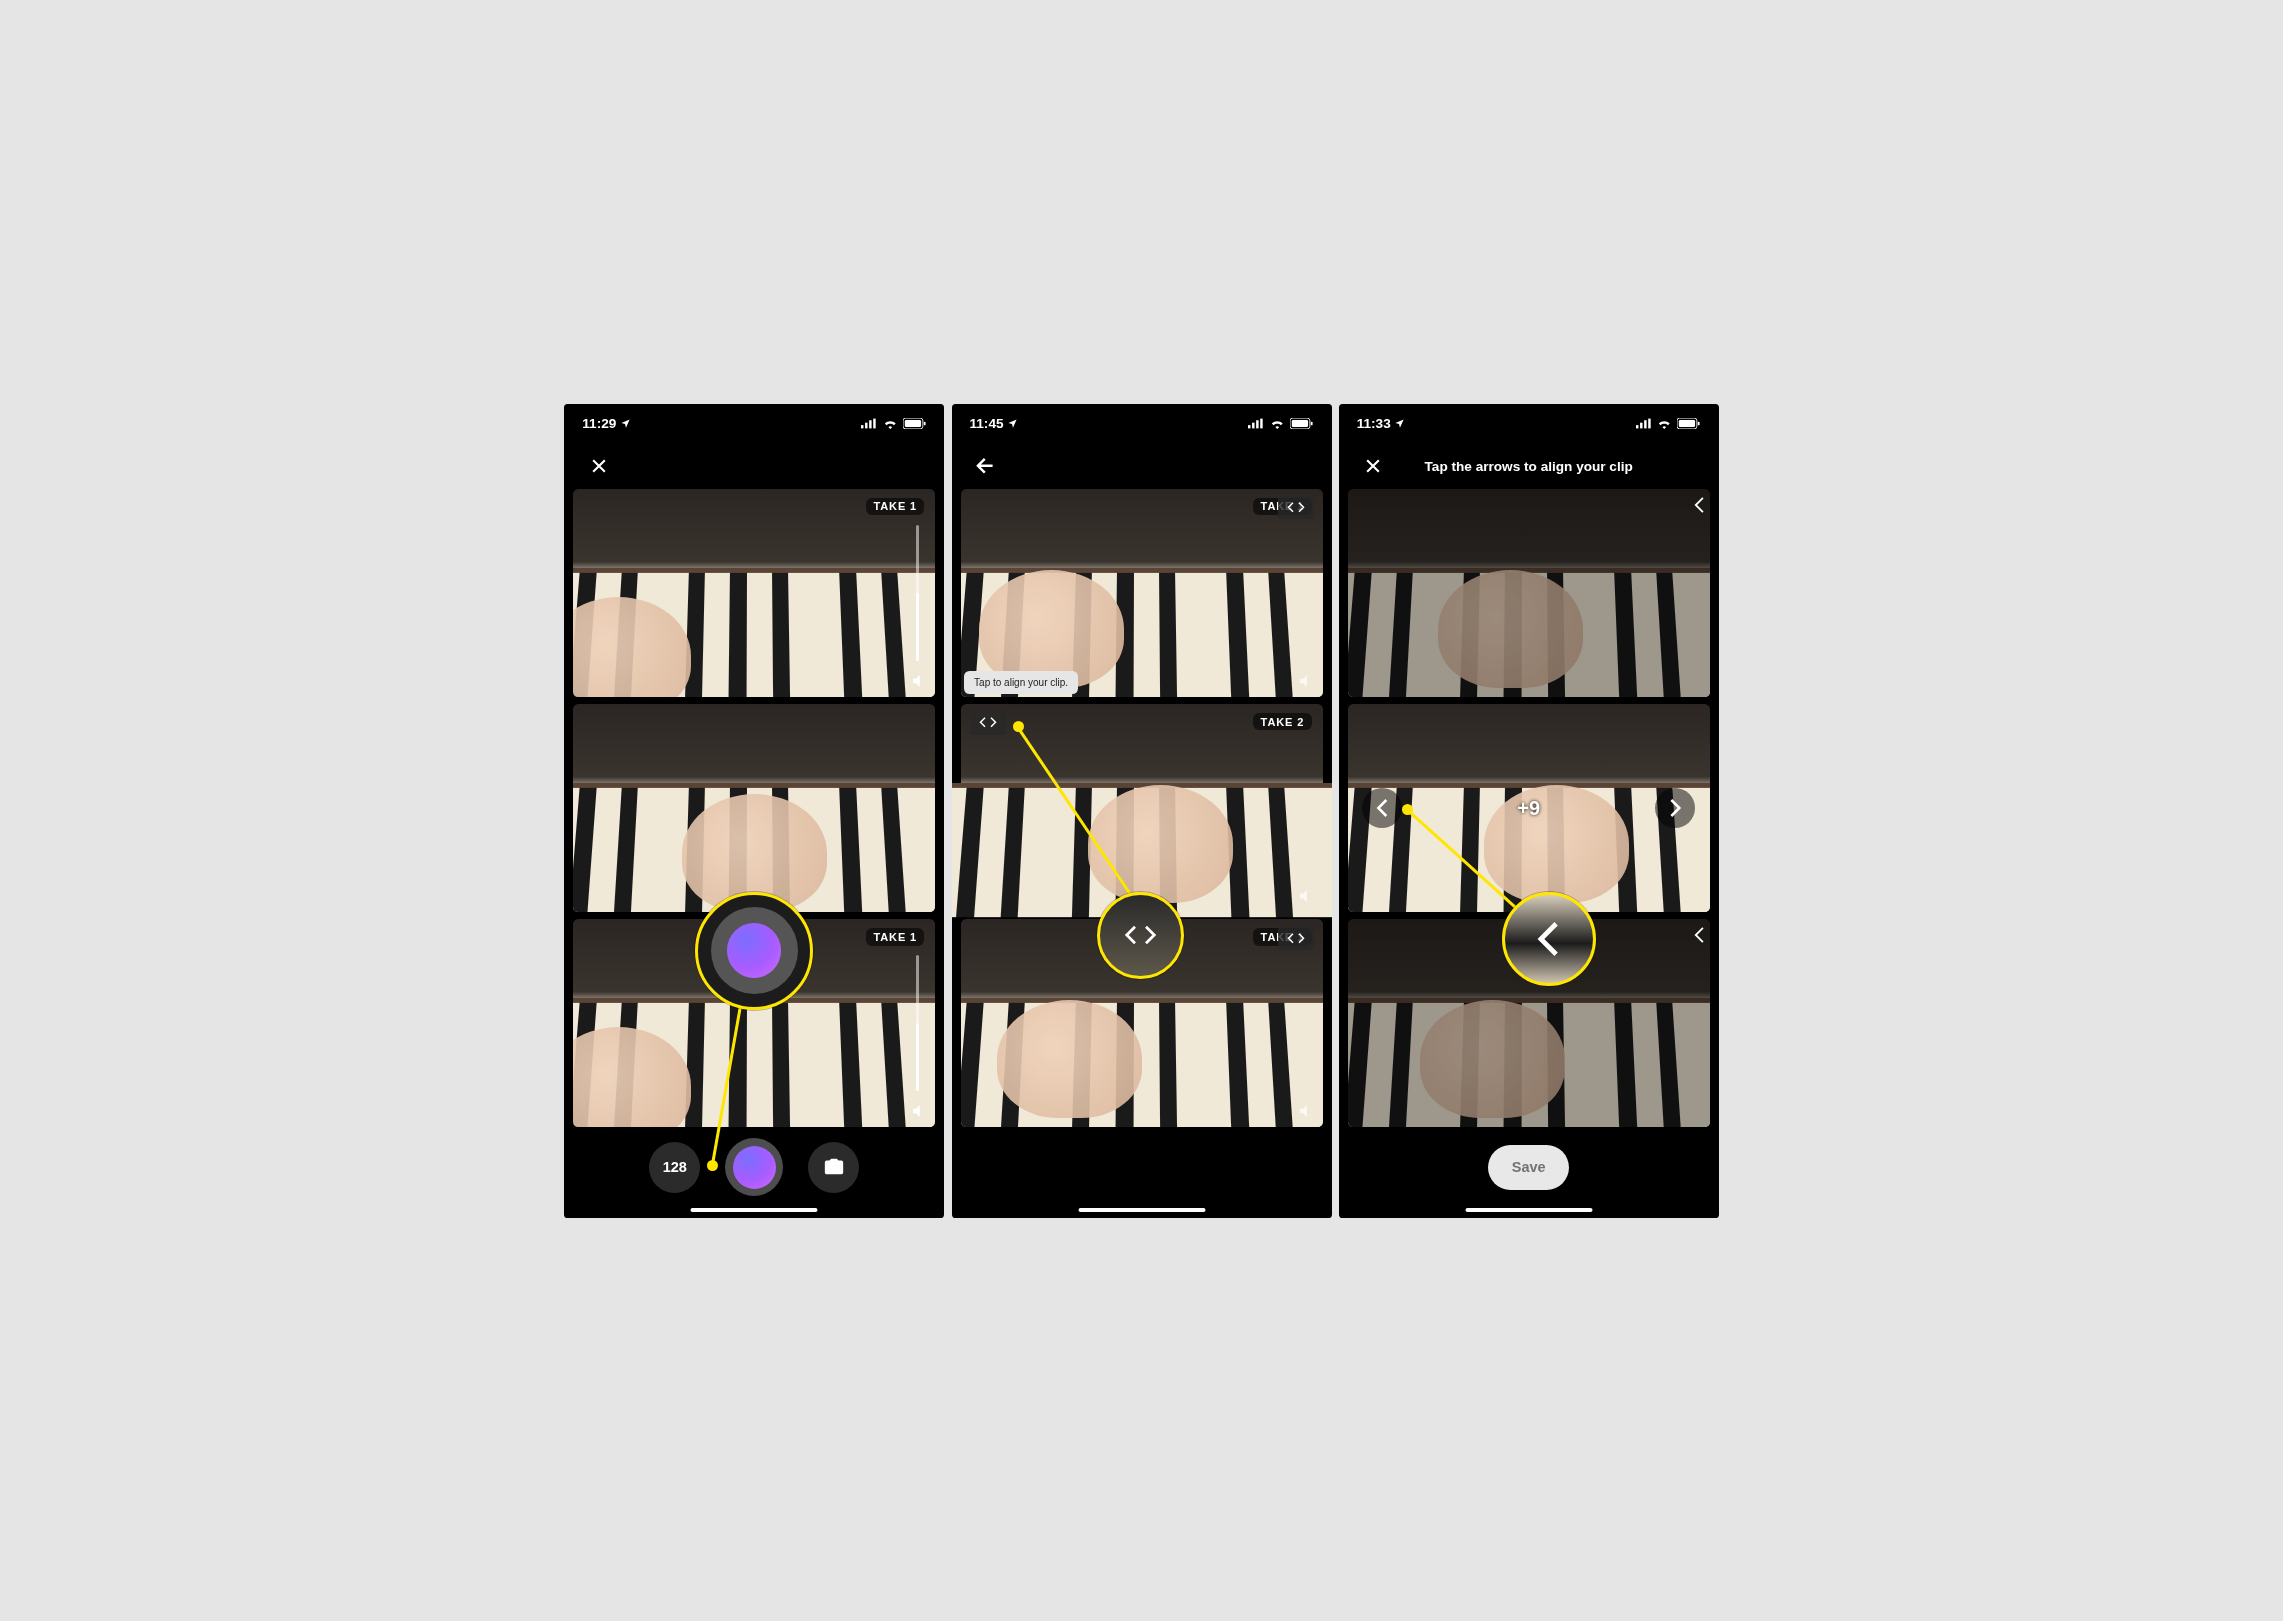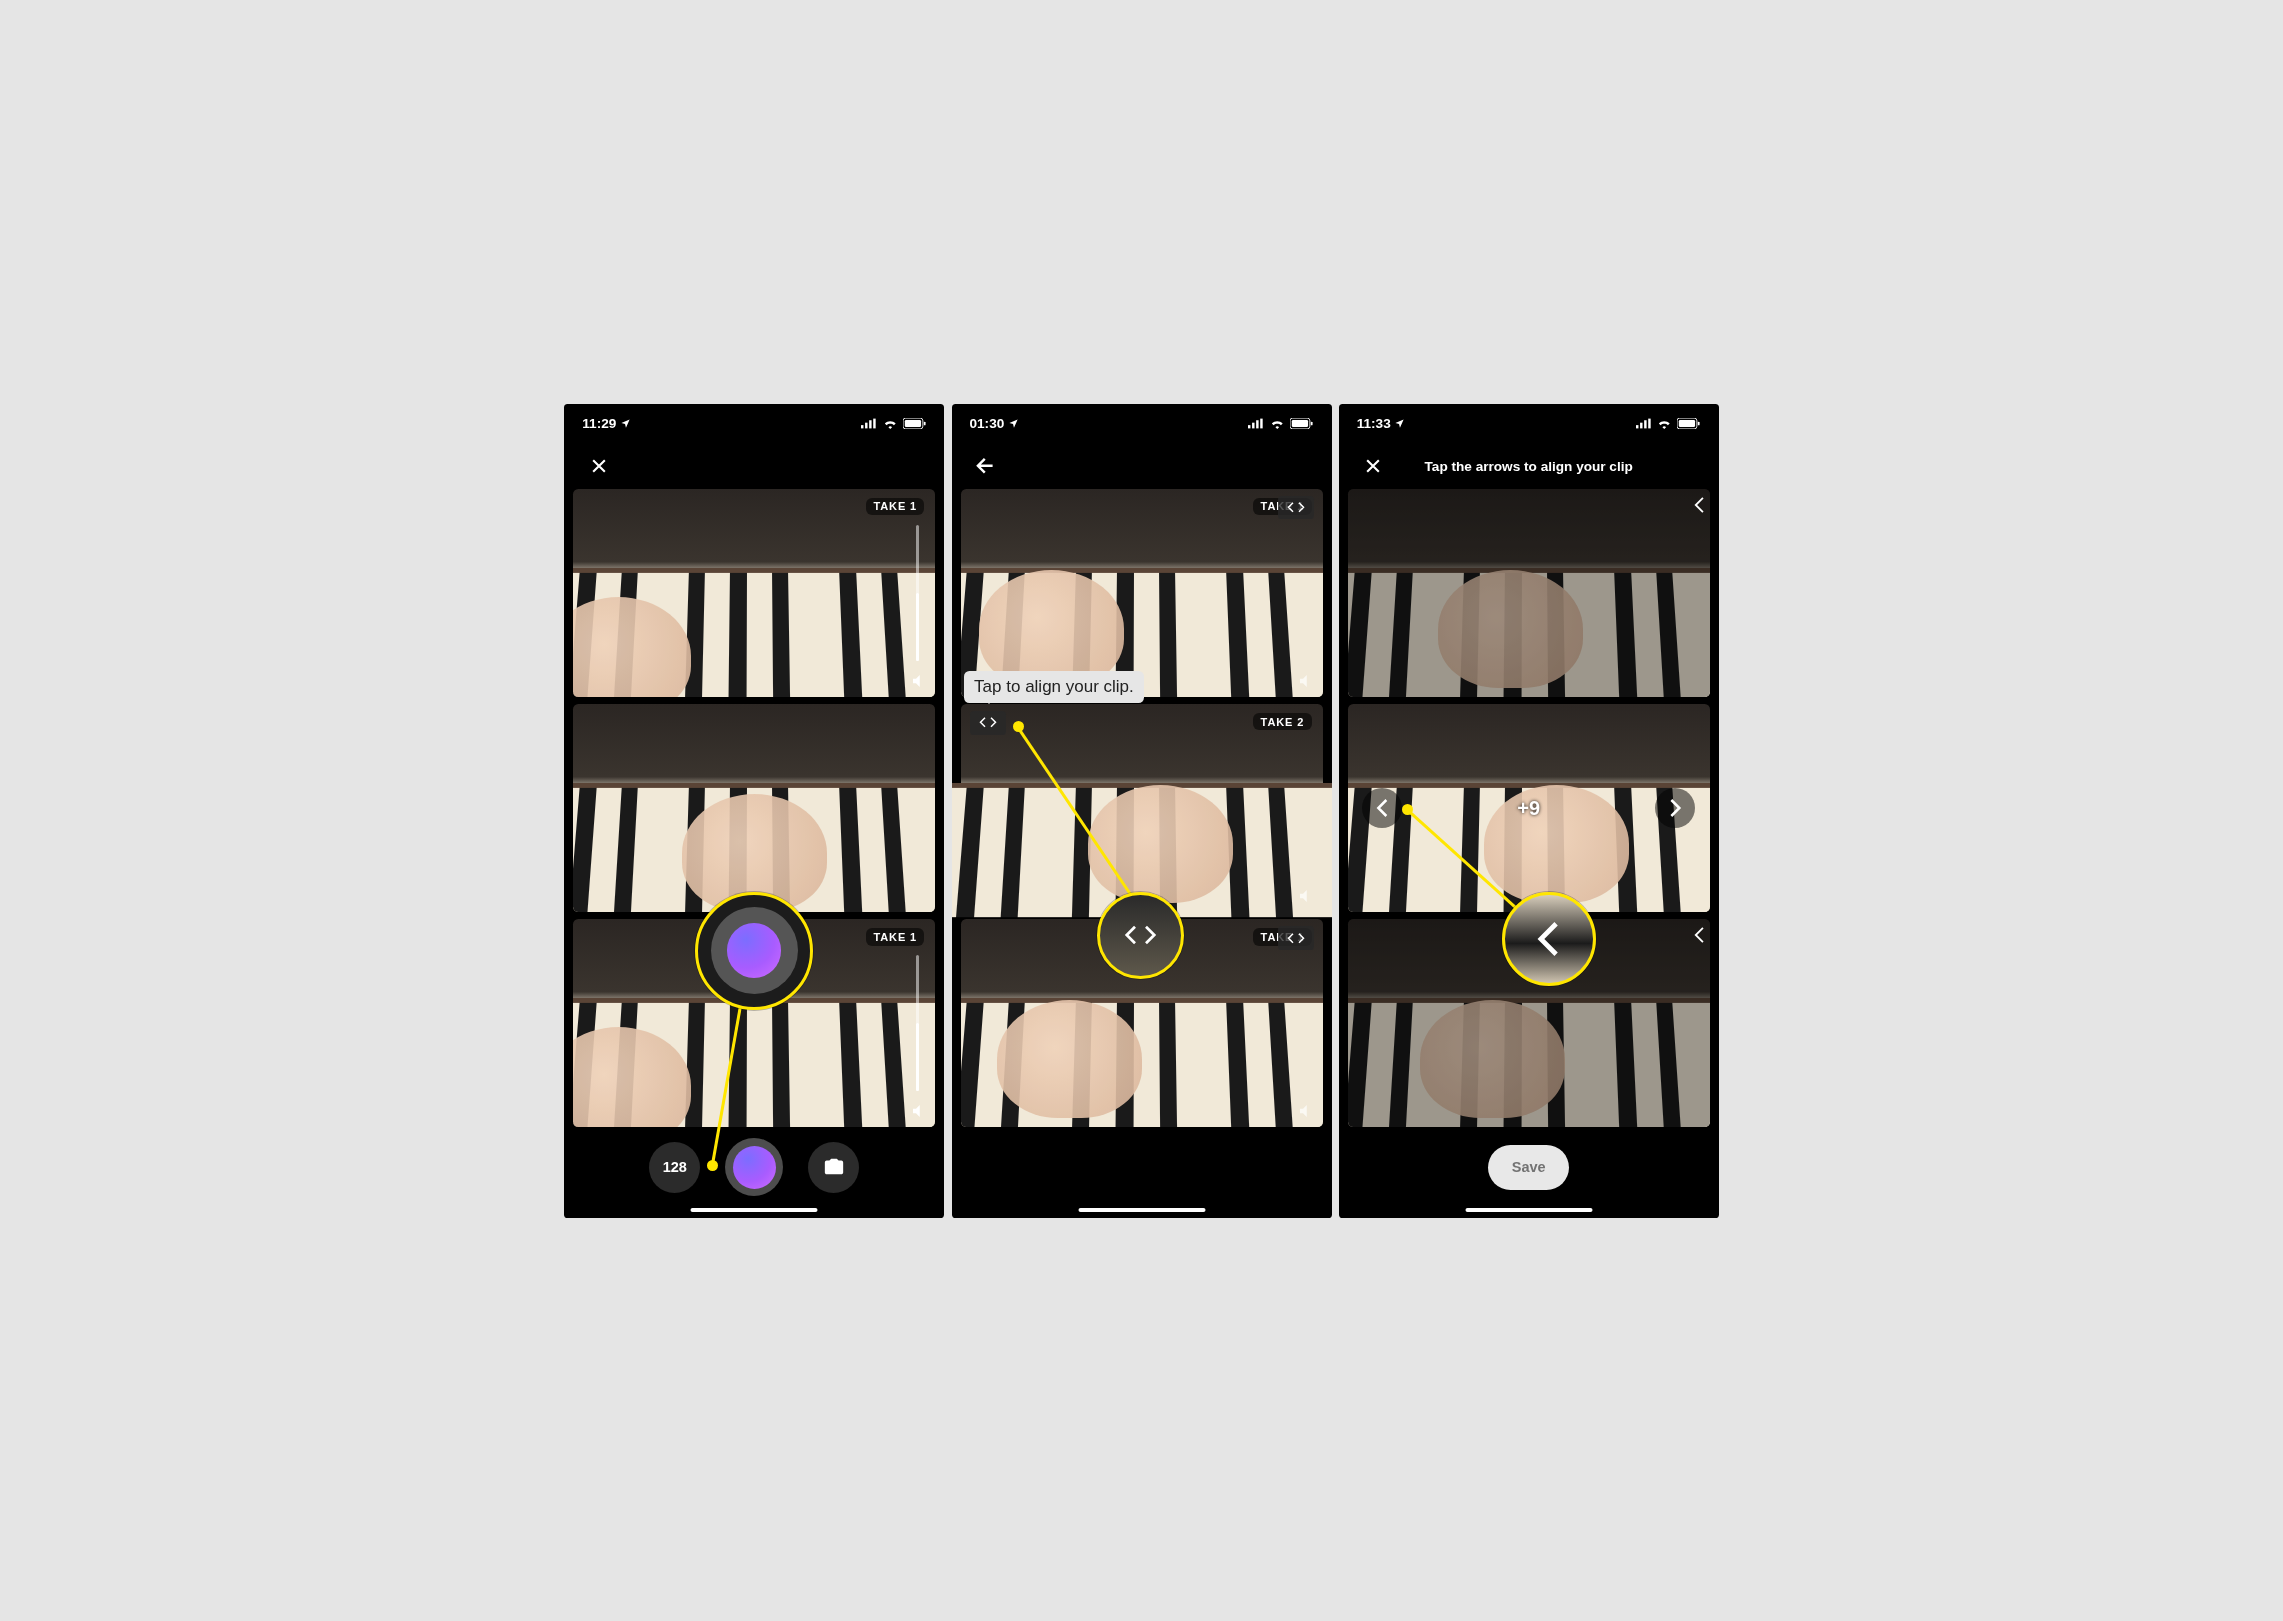--- a/index.html
+++ b/index.html
@@ -142,21 +142,21 @@
     background: rgba(40,40,40,0.8);
     border-radius:3.6px;
     display:flex; align-items:center; justify-content:center;
     z-index:5;
   }
   .align-handle.right { left:auto; right:9px; }
   .tooltip {
     position:absolute;
     left:3.6px; top:-33px;
     background:#e6e6e6; color:#222;
-    font-size:17px; padding:6.3px 10px;
+    font-size:10px; padding:6.3px 10px;
     border-radius:5.4px;
     z-index:10;
     white-space:nowrap;
   }
   .tooltip::after {
     content:''; position:absolute; left:20px; bottom:-5.4px;
     border:5.4px solid transparent; border-top-color:#e6e6e6;
   }
   
   .bottom-bar {
@@ -321,21 +321,21 @@
     </div>
     <div class="dot" style="left:143px; top:756px;"></div>
     <div class="callout-line" style="left:148px; top:761px; width:217px; transform:rotate(-80deg);"></div>
 
     <div class="home-indicator"></div>
   </div>
 
   <div class="phone">
     <div class="status-bar">
       <div class="status-left">
-        <span>01:30</span>
+        <span>11:45</span>
         <svg width="11" height="11" viewBox="0 0 24 24" fill="#fff">
             <path d="M3 11l18-8-8 18-2-8-8-2z"></path>
           </svg>
       </div>
       <div class="status-right">
         <svg width="16.3" height="11" viewBox="0 0 20 12" fill="#fff">
             <rect x="0" y="8" width="3" height="4"></rect>
             <rect x="5" y="5" width="3" height="7"></rect>
             <rect x="10" y="2" width="3" height="10"></rect>
             <rect x="15" y="0" width="3" height="12"></rect>

